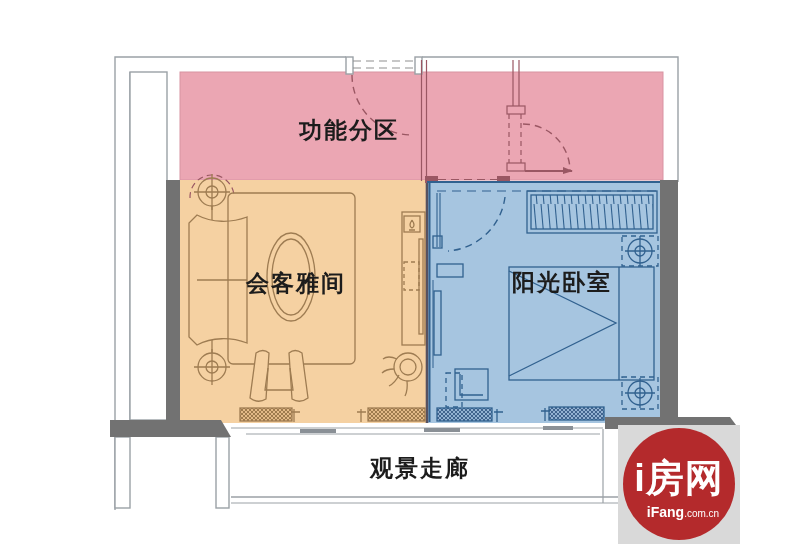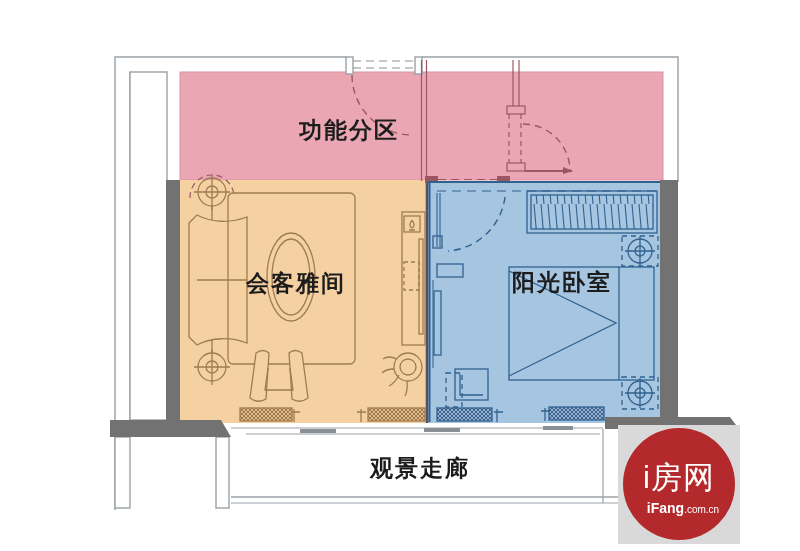--- a/index.html
+++ b/index.html
@@ -6,21 +6,21 @@
   .stage{position:relative;width:778px;height:551px;background:#ffffff;overflow:hidden;
          font-family:"Liberation Sans",sans-serif;}
   .plan-svg{position:absolute;left:0;top:0;}
   .room-label{font-family:"Liberation Sans","DejaVu Sans",sans-serif;font-size:23px;
               font-weight:600;fill:#1c1c1c;letter-spacing:2px;}
   
   .wm{position:absolute;left:618px;top:425px;width:122px;height:119px;background:#d9d9d9;}
   .wm-circle{position:absolute;left:5px;top:3px;width:112px;height:112px;border-radius:50%;
              background:#b42a2c;display:flex;flex-direction:column;align-items:center;
              justify-content:center;}
-  .wm-brand{color:#fff;font-weight:normal;font-size:31px;line-height:1;margin-top:10px;
+  .wm-brand{color:#fff;font-weight:bold;font-size:38px;line-height:1;margin-top:10px;
             letter-spacing:1px;}
   .wm-site{color:#fff;margin-top:7px;line-height:1;white-space:nowrap;padding-left:8px;}
   .wm-site-bold{font-weight:bold;font-size:14px;}
   .wm-site-suffix{font-size:10px;}
 </style>
 </head>
 <body>
 
 <div class="stage">
 

